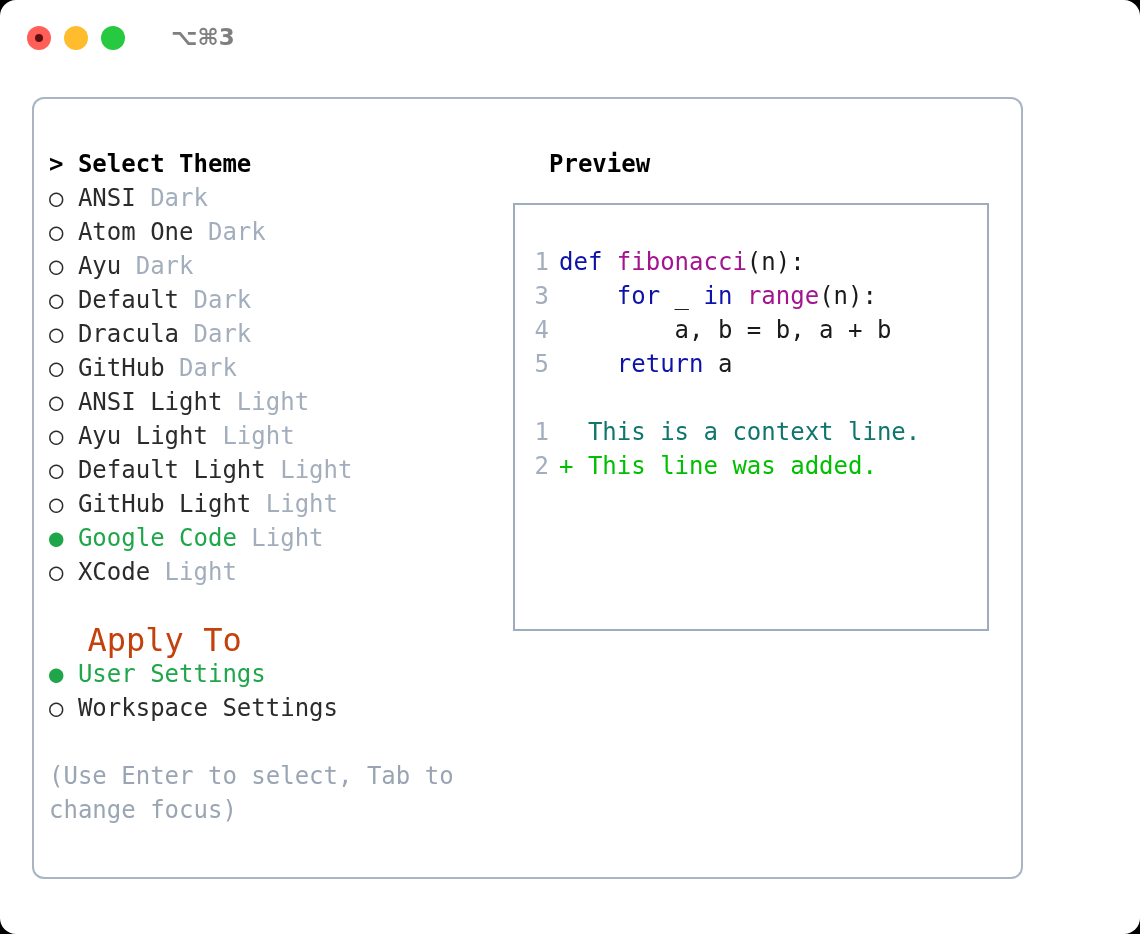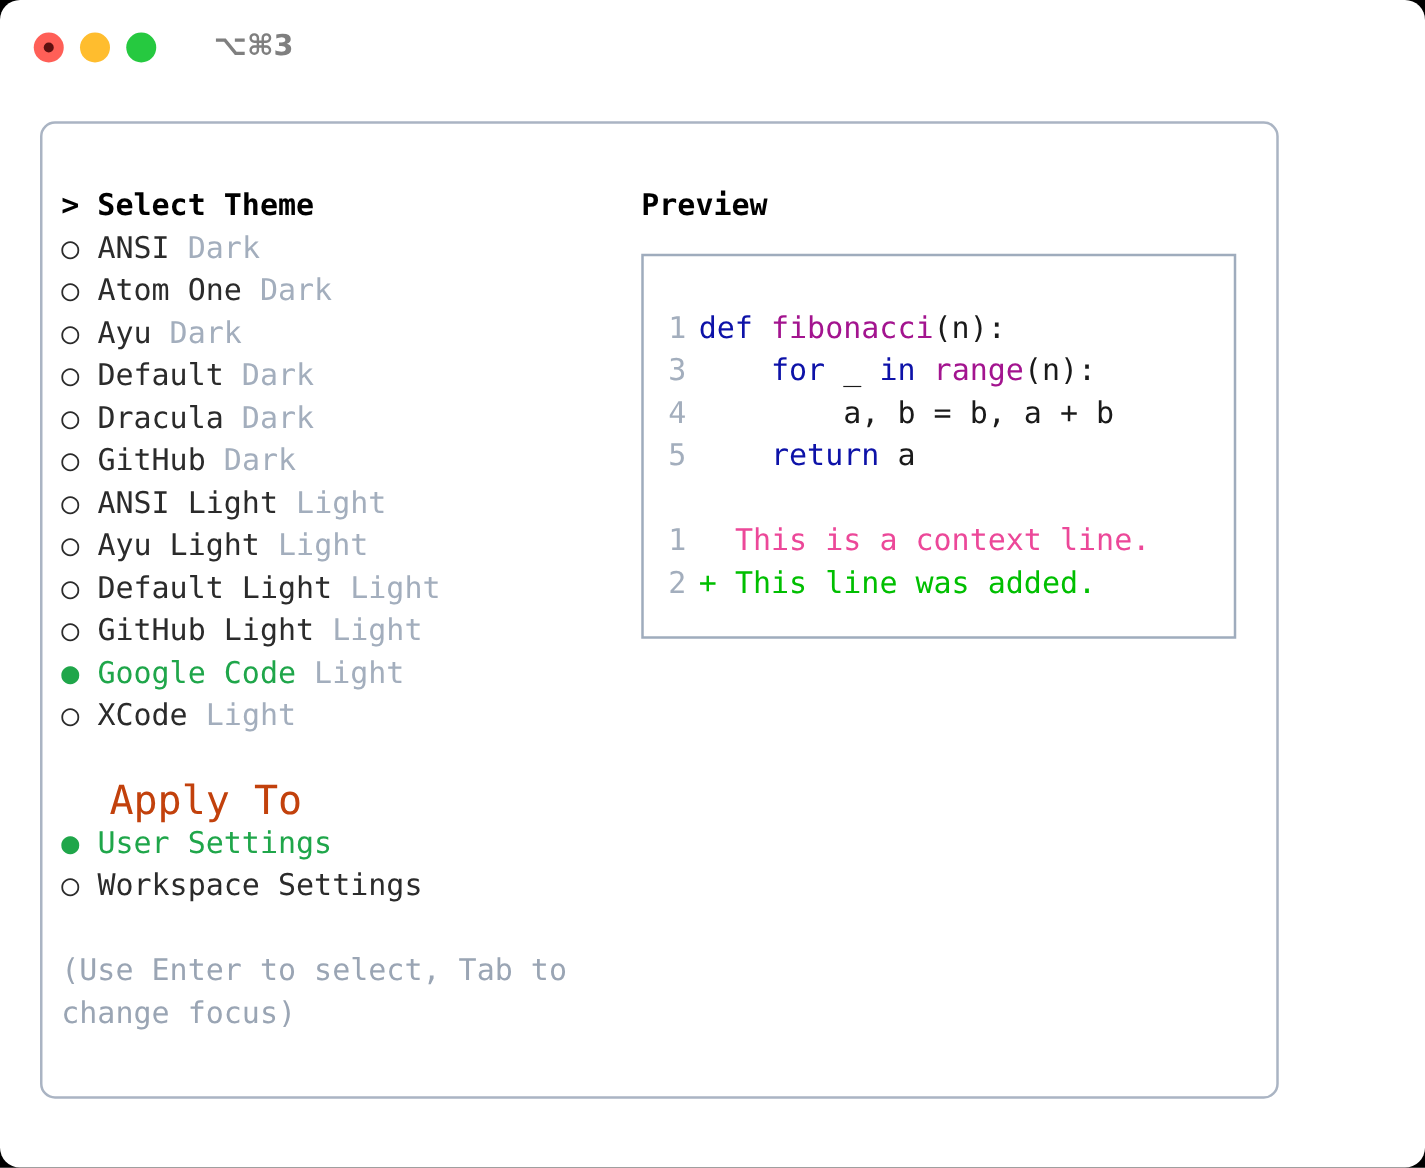--- a/index.html
+++ b/index.html
@@ -135,25 +135,26 @@
   .right-col {
     position: absolute;
     left: 479px; top: 48px;
     width: 500px;
   }
   .preview-title {
     font-size: 24px;
     font-weight: 700;
     color: #000000;
     line-height: 34px;
+    margin-left: 36px;
   }
   .preview-box {
     margin-top: 22px;
     width: 476px;
-    height: 308px;
+    height: 428px;
     border: 2px solid #9facbd;
     background: #ffffff;
     box-sizing: border-box;
     position: relative;
   }
   .code-area {
     position: absolute;
     left: 12px; top: 40px;
     right: 6px;
   }
@@ -171,21 +172,21 @@
     margin-right: 10px;
   }
   .tok-kw   { color: #0d12a8; }
   .tok-fn   { color: #a3148f; }
   .tok-num  { color: #0b7d7d; }
   .tok-plain{ color: #1a1a1a; }
   .tok-punc { color: #1a1a1a; }
 
   .blank-line { height: 34px; }
 
-  .diff-ctx  { color: #ec4899; text-align: right; }
+  .diff-ctx  { color: #0f766e; text-align: right; }
   .diff-del  { color: #c51111; }
   .diff-add  { color: #00bf00; }
 </style>
 </head>
 <body>
 
 <div class="window">
 
   <div class="titlebar">
     <div class="lights">

